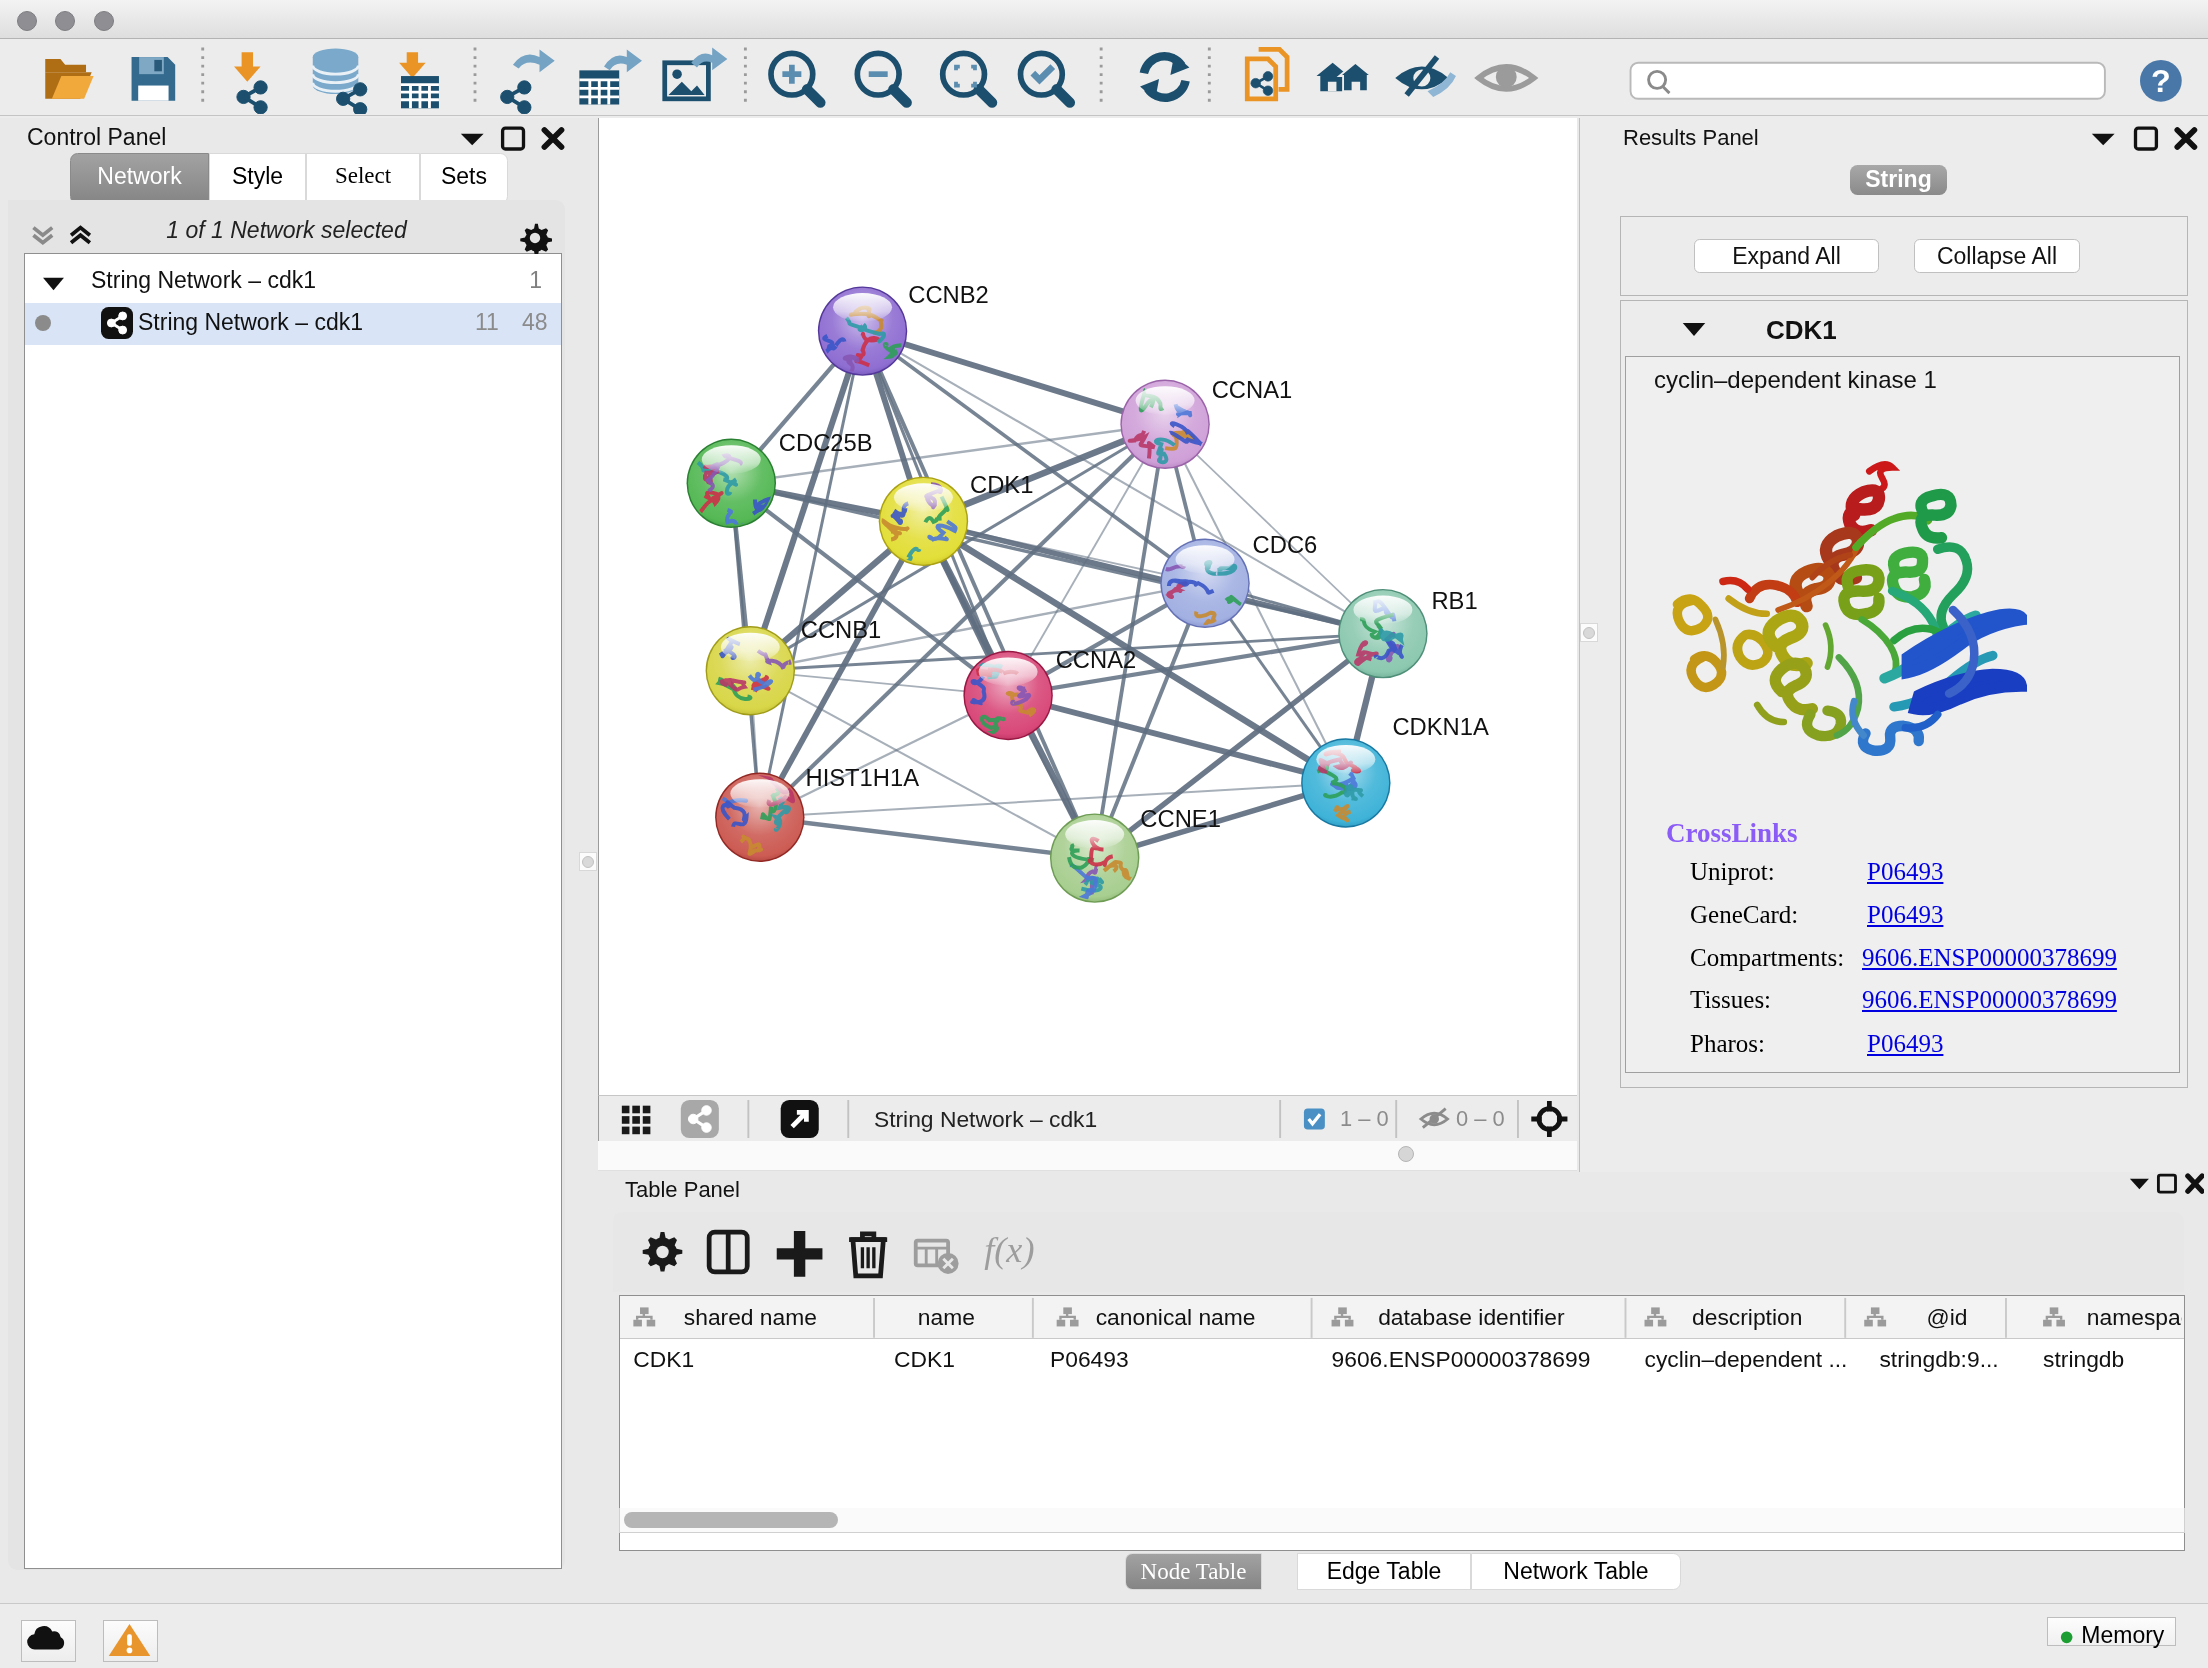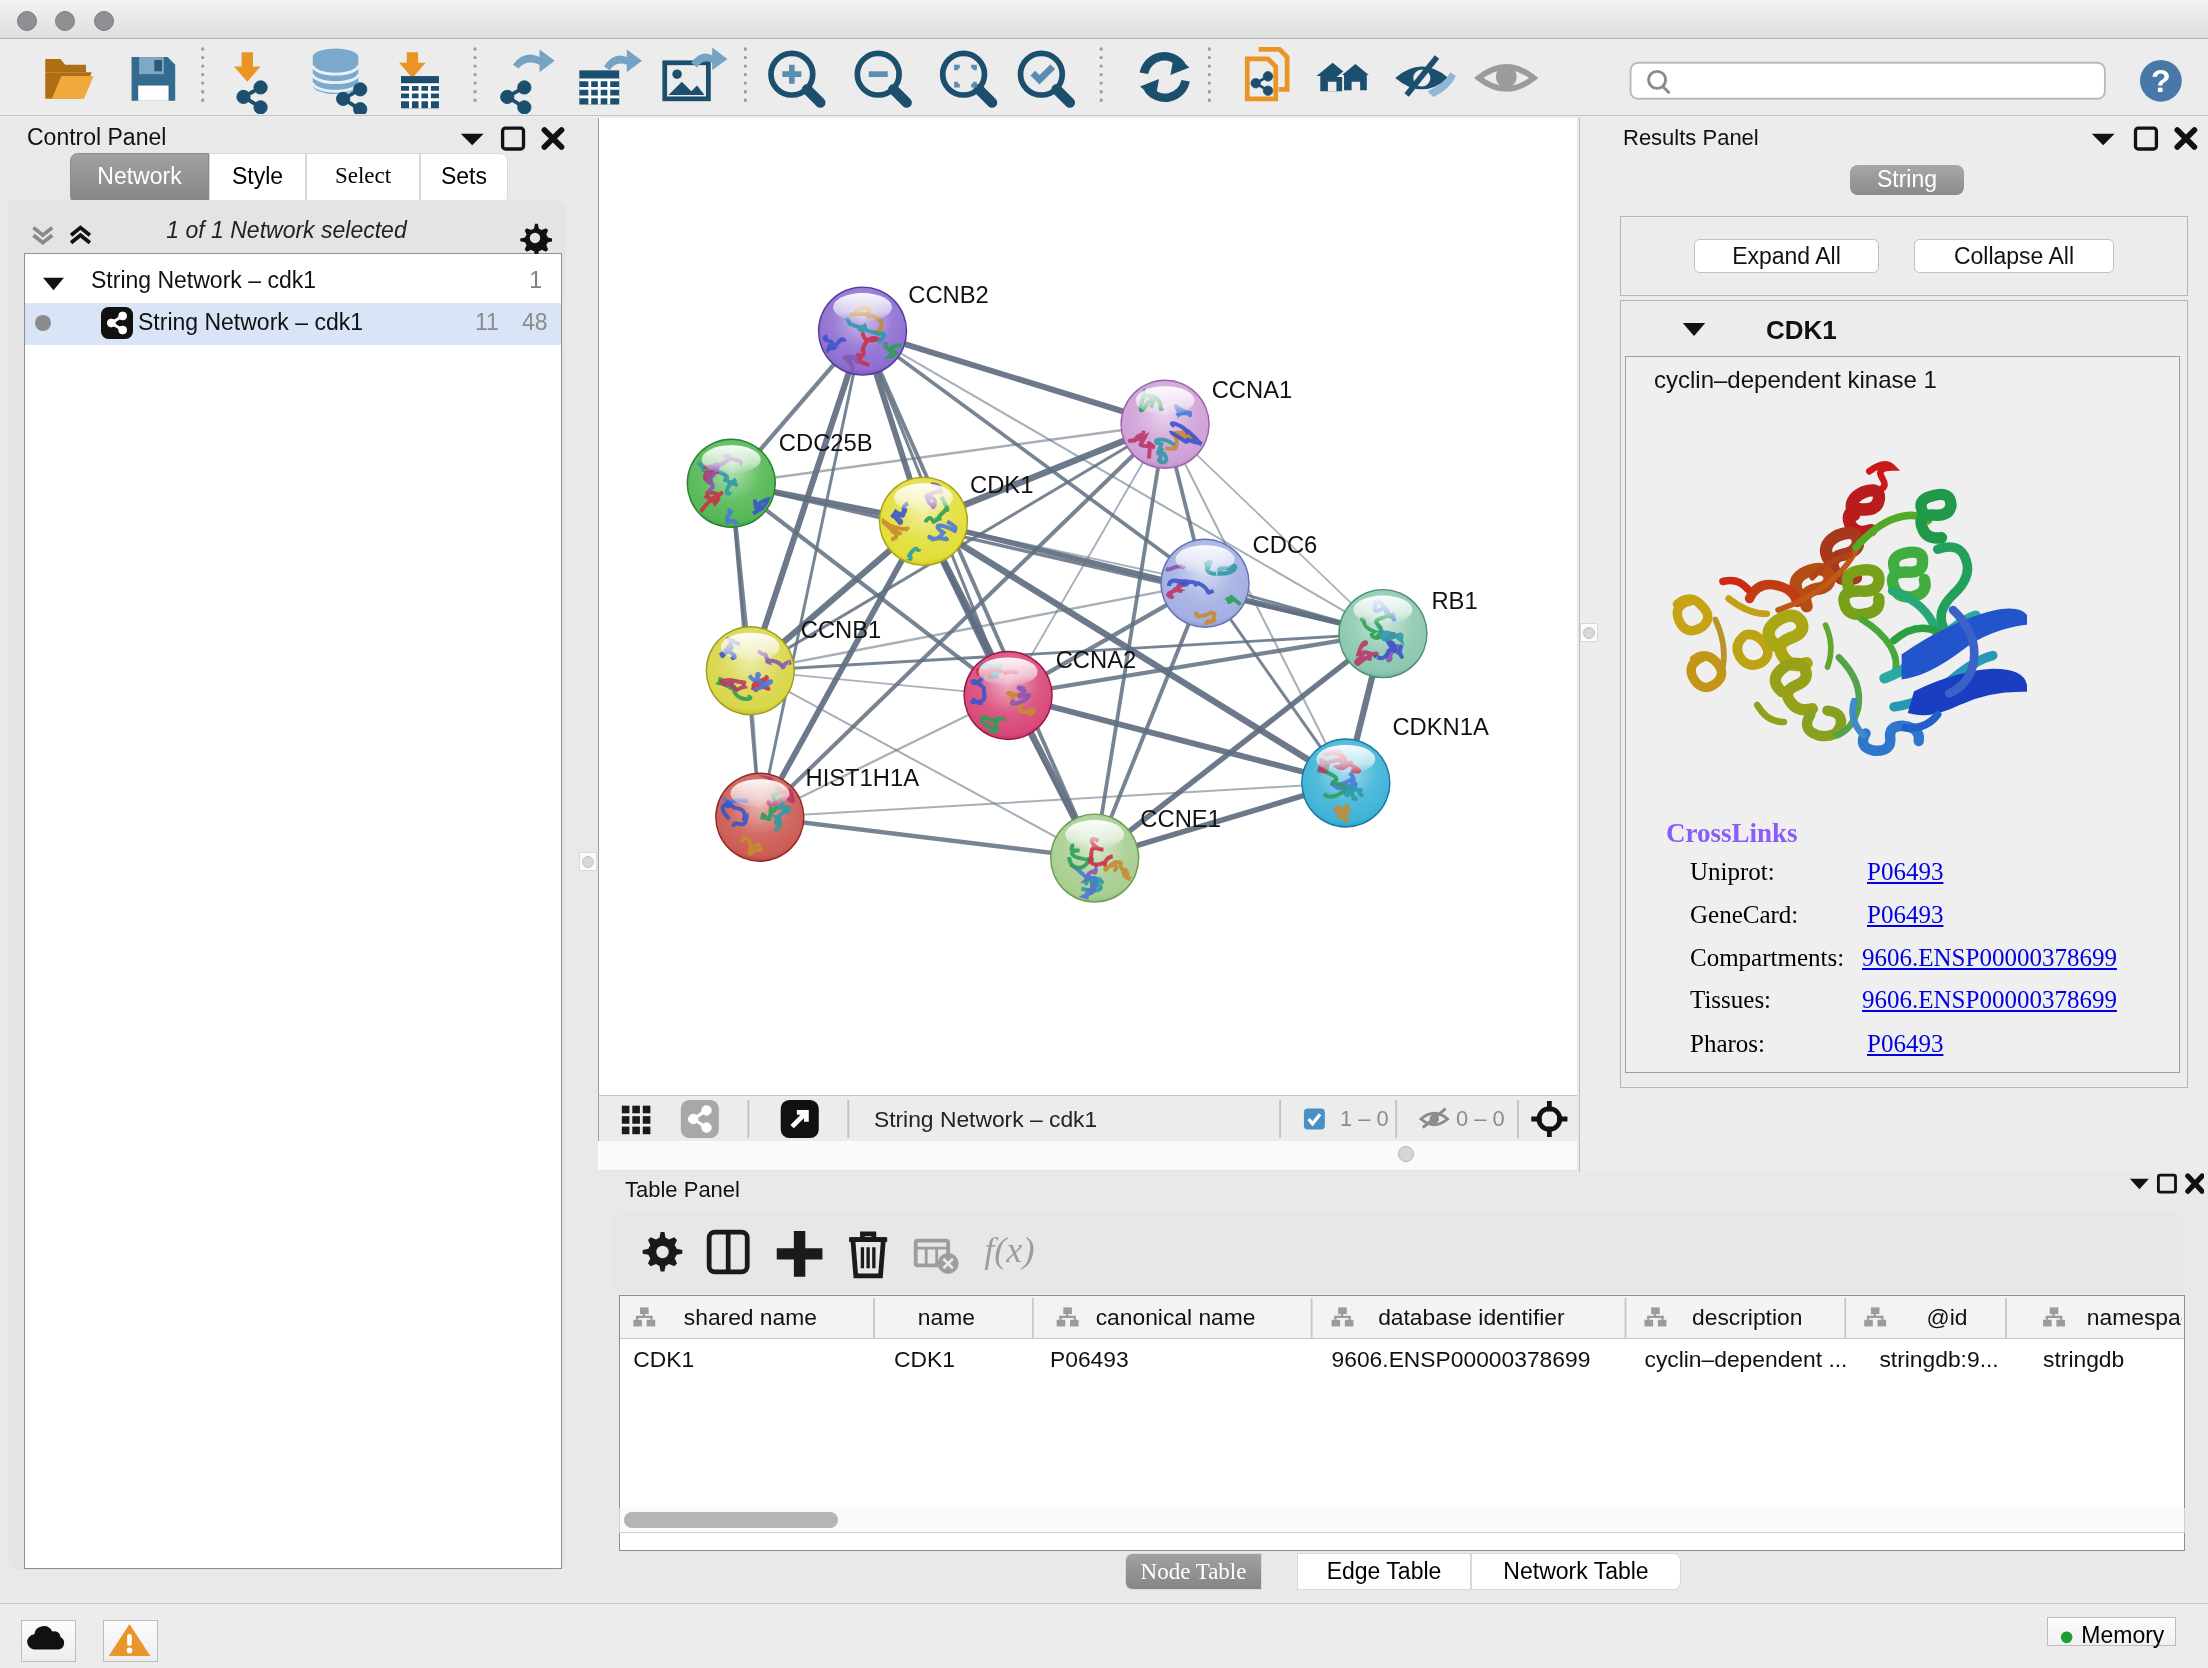--- a/index.html
+++ b/index.html
@@ -33,22 +33,22 @@
   .treerow.sel { background:#d9e5f7; }
 
   
   #netview { left:598px; top:118px; width:979px; height:977px; background:#fff; border-left:1.9px solid #9b9b9b; }
   #netbar { left:598px; top:1095px; width:979px; height:47px; background:#ececec; border-left:1.9px solid #9b9b9b; border-top:1px solid #c6c6c6; }
   #netstrip { left:598px; top:1141px; width:979px; height:30px; background:#fafafa; border-bottom:1px solid #e0e0e0; }
 
   
   #results { left:1579px; top:118px; width:630px; height:1054px; background:#ececec; border-left:1.9px solid #c0c0c0; }
   #res-title { left:1623px; top:125px; font-size:22px; color:#111; }
-  #res-tab { left:1850px; top:165px; width:114px; height:30px; background:linear-gradient(#a8a8a8,#8a8a8a); border-radius:7.6px;
-     color:#fff; font-size:23px; text-align:center; line-height:29.5px; }
+  #res-tab { left:1850px; top:165px; width:97px; height:30px; background:linear-gradient(#a8a8a8,#8a8a8a); border-radius:7.6px;
+     color:#fff; font-size:23px; text-align:center; line-height:29.5px;font-weight:bold; }
   #res-frame1 { left:1620px; top:216px; width:568px; height:80px; background:#ececec; border:1.9px solid #b5b5b5; }
   .resbtn { top:239px; height:34px; background:#fff; border:1px solid #c0c0c0; border-radius:5.7px; font-size:23px; text-align:center; line-height:32px; color:#111; }
   #res-frame2 { left:1620px; top:300px; width:568px; height:788px; background:#ececec; border:1.9px solid #b5b5b5; }
   #res-inner { left:1625px; top:356px; width:555px; height:717px; background:#efefef; border:1.9px solid #9f9f9f; }
   #cdk1-head { left:1766px; top:315px; font-size:26px; font-weight:bold; color:#111; }
   #cdk1-desc { left:1654px; top:366px; font-size:24px; color:#111; }
   .serif { font-family:"Liberation Serif", serif; }
   #crosslinks { left:1666px; top:818px; font-size:27px; font-weight:bold; color:#8b5cf6; }
   .clrow { font-size:25px; color:#000; }
   .clrow a { color:#0000e0; text-decoration:underline; }
@@ -607,21 +607,21 @@
   <path d="M4 8 L28 8 L16 20 Z" fill="#111"></path>
   <rect x="50" y="2" width="22" height="22" rx="3" fill="none" stroke="#111" stroke-width="3.5"></rect>
   <path d="M94 4 L112 22 M112 4 L94 22" stroke="#111" stroke-width="6" stroke-linecap="round"></path>
 </svg>
 <svg class="abs" style="left:1679px; top:318px; z-index:6;" width="30" height="23" viewBox="0 0 32 24">
     <path d="M4 5 L28 5 L16 19 Z" fill="#111"></path>
   </svg>
 <div id="res-tab" class="abs">String</div>
 <div id="res-frame1" class="abs"></div>
 <div class="resbtn abs" style="left:1694px; width:185px;">Expand All</div>
-<div class="resbtn abs" style="left:1914px; width:200px;">Collapse All</div>
+<div class="resbtn abs" style="left:1914px; width:166px;">Collapse All</div>
 <div id="res-frame2" class="abs"></div>
 <div id="res-inner" class="abs"></div>
 <svg class="abs" style="left:1666px; top:456px;" width="361" height="306" viewBox="0 0 380 322" xmlns="http://www.w3.org/2000/svg">
   <g fill="none" stroke-linecap="round">
     <path d="M214 16 q16 -12 24 -4 q-18 0 -10 12 q6 10 -6 12" stroke="#cc1818" stroke-width="7"></path>
     <path d="M198 62 q-8 -16 10 -24 q18 -6 16 8 q-2 12 -20 10 q-16 2 -10 16 q6 12 22 6" stroke="#b81c1c" stroke-width="13"></path>
     <path d="M172 110 q-10 -16 8 -26 q18 -8 22 4 q2 12 -16 16 q-16 4 -8 18 q6 12 22 6" stroke="#a8381c" stroke-width="13"></path>
     <path d="M140 146 q-10 -16 8 -24 q18 -8 24 4 q2 12 -14 14 q-16 4 -10 18" stroke="#b44c14" stroke-width="13"></path>
     <path d="M88 150 q8 -18 28 -14 q18 4 22 18" stroke="#c23c14" stroke-width="10"></path>
     <path d="M60 132 q16 -4 26 8" stroke="#cc2814" stroke-width="8"></path>

